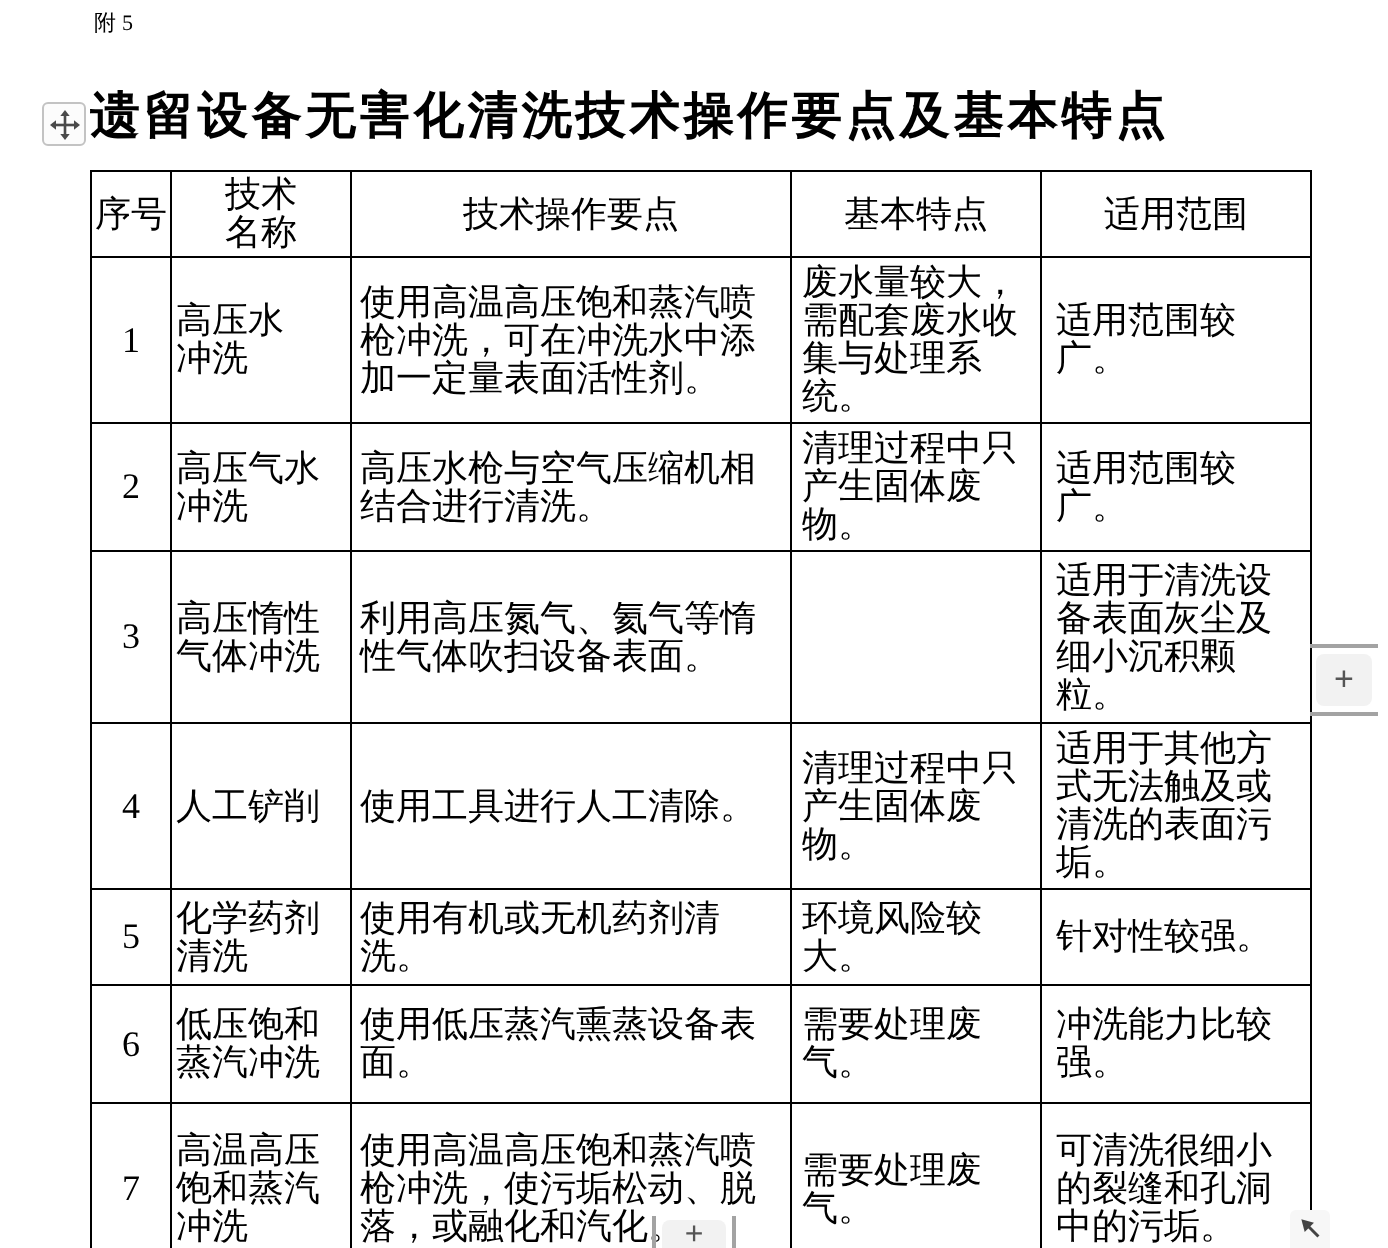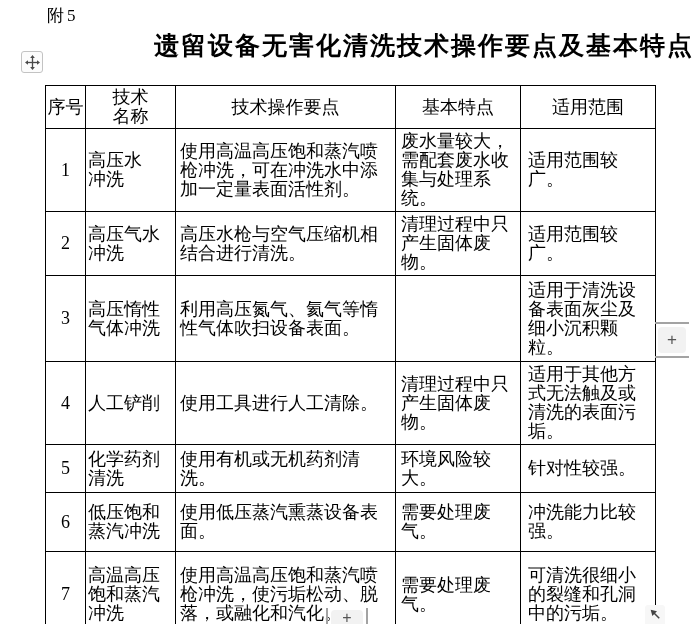--- a/index.html
+++ b/index.html
@@ -1,24 +1,24 @@
 <!DOCTYPE html>
 <html><head>
 <meta charset="utf-8">
 <style>
   html,body{margin:0;padding:0;}
   body{
     width:694px;height:624px;background:#ffffff;overflow:hidden;position:relative;
     font-family:"Liberation Serif","DejaVu Serif",serif;color:#000;
   }
   .attach-label{
-    position:absolute;left:47px;top:4px;font-size:17px;letter-spacing:3px;font-weight:500;
+    position:absolute;left:47px;top:4px;font-size:11px;letter-spacing:3px;font-weight:500;
   }
   .doc-title{
-    position:absolute;left:45px;right:0;top:29px;text-align:right;
+    position:absolute;left:45px;right:0;top:41px;text-align:left;
     font-size:25px;font-weight:bold;letter-spacing:2px;white-space:nowrap;
   }
   .move-handle{
     position:absolute;left:21px;top:51px;width:22px;height:22px;box-sizing:border-box;
     border:1px solid #c3c3c3;border-radius:3px;background:#fcfcfc;
     display:flex;align-items:center;justify-content:center;cursor:move;
   }
   table.doc-table{
     position:absolute;left:45px;top:85px;width:610px;
     border-collapse:collapse;table-layout:fixed;

